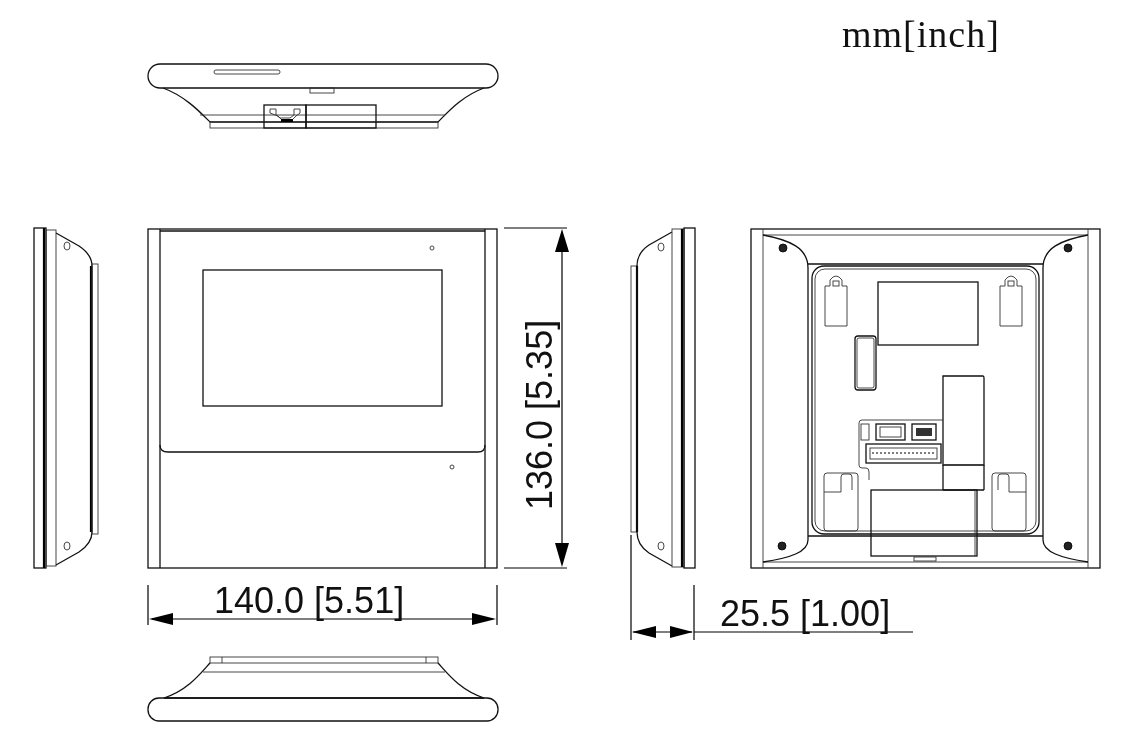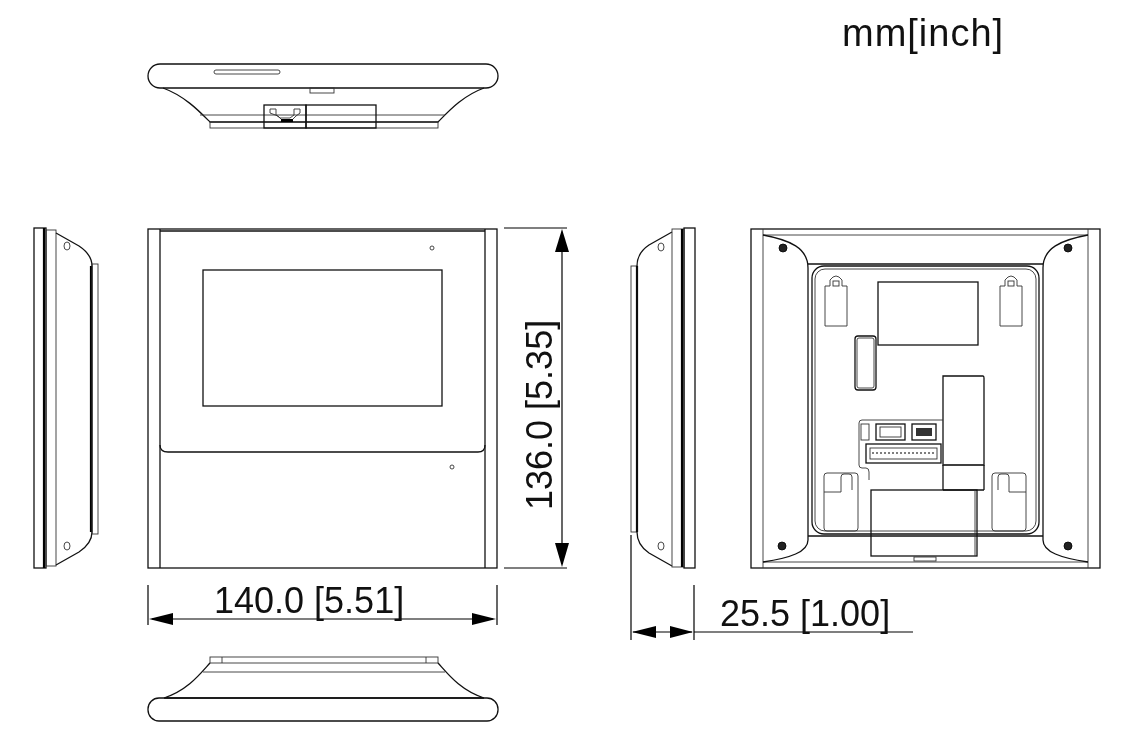--- a/index.html
+++ b/index.html
@@ -9,21 +9,21 @@
   .thin { fill:none; stroke:#333; stroke-width:0.9; }
   .thick { fill:none; stroke:#000; stroke-width:2.2; }
   .dim { fill:none; stroke:#000; stroke-width:1.2; }
   .arrow { fill:#000; stroke:none; }
   .dimtext { font-family:"Liberation Sans", sans-serif; font-size:36px; fill:#111; font-weight:normal; letter-spacing:0px; }
   .screw { fill:#222; stroke:#000; stroke-width:0.8; }
 </style>
 </head>
 <body>
 
-<div style="position:absolute; left:842px; top:12px; font-family:Liberation Sans, sans-serif; font-size:38px; color:#111; letter-spacing:1px;">mm[inch]</div>
+<div style="position:absolute; left:842px; top:12px; font-family:Liberation Serif, serif; font-size:38px; color:#111; letter-spacing:1px;">mm[inch]</div>
 
 <svg width="1123" height="744" viewBox="0 0 1123 744">
 
   <g>
     <rect x="148" y="64" width="350" height="24" rx="12" ry="12" class="ln"></rect>
     <rect x="214" y="70" width="66" height="4" rx="2" class="thin"></rect>
     <rect x="310" y="88" width="24" height="5" class="thin"></rect>
     <path d="M163 88 C185 96, 200 112, 210 122 L438 122 C448 112, 462 96, 484 88" class="ln"></path>
     <line x1="200" y1="115" x2="445" y2="115" class="thin"></line>
     <rect x="210" y="122" width="228" height="6" class="thin"></rect>

